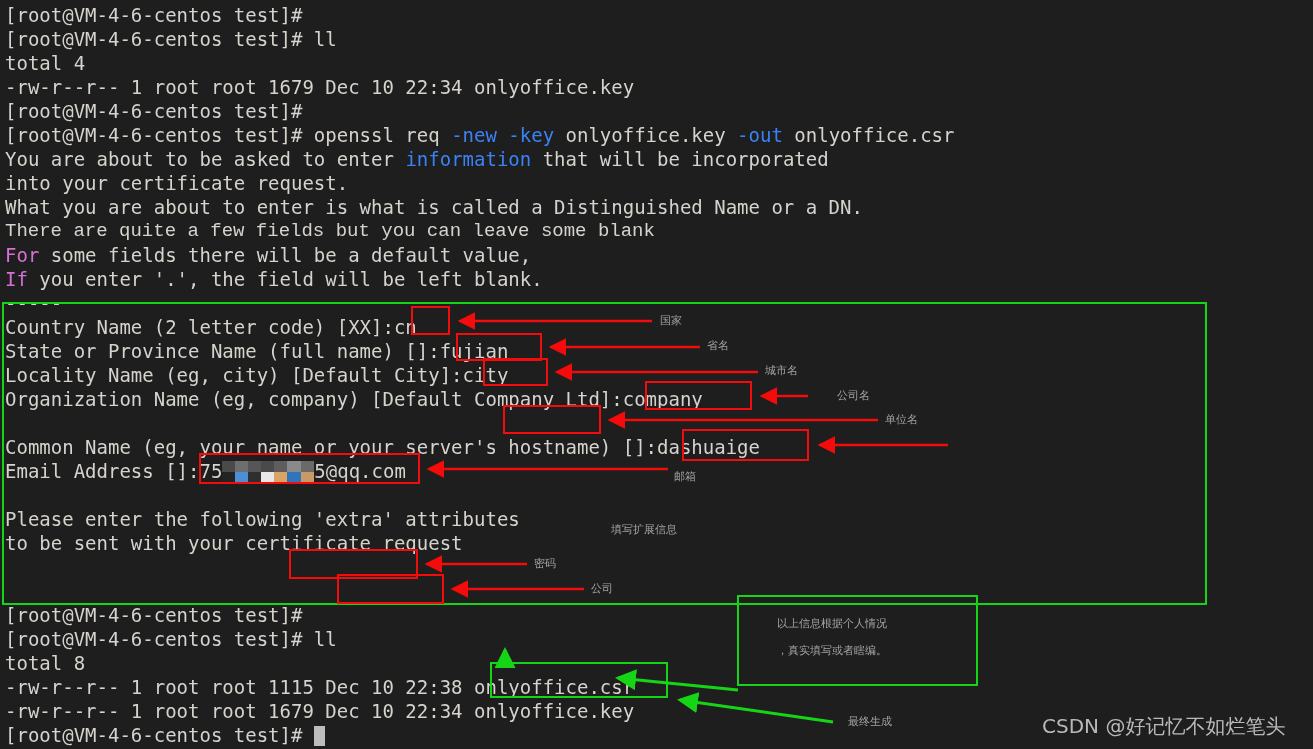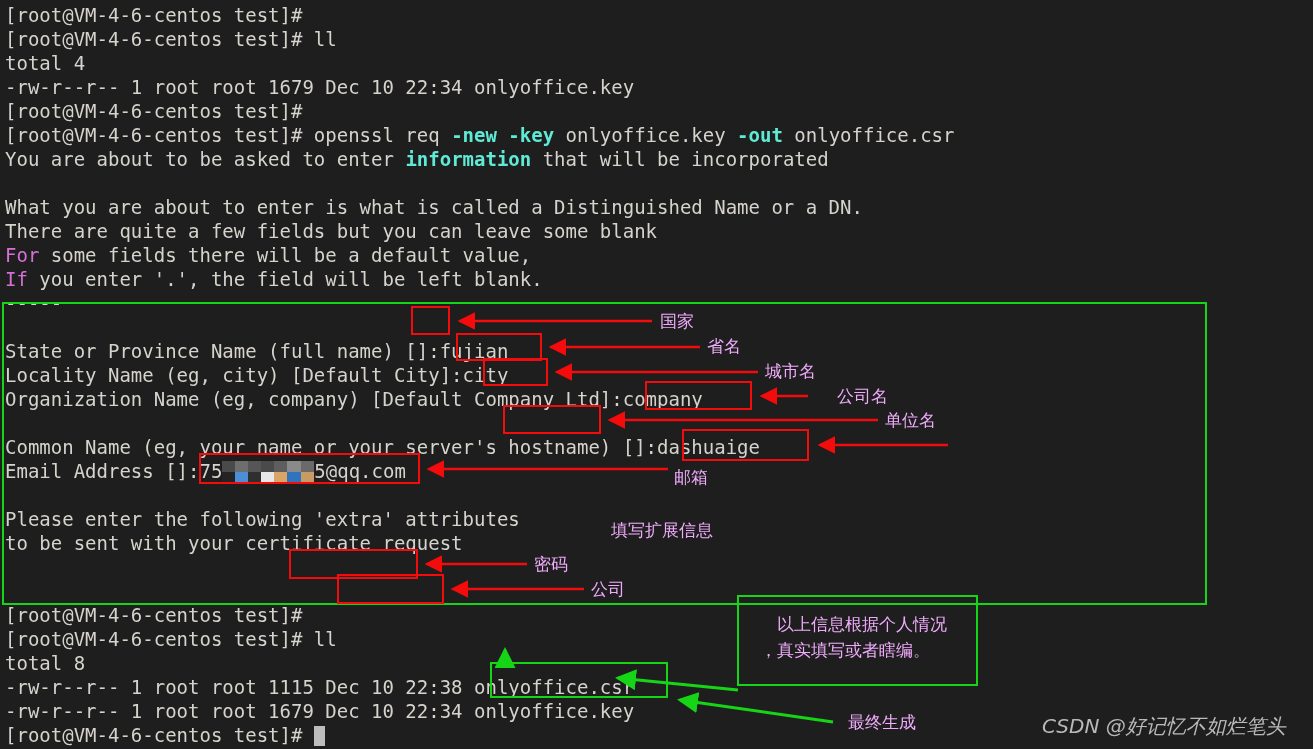--- a/index.html
+++ b/index.html
@@ -18,21 +18,21 @@
     position:absolute;
     left:2px;
     height:24px;
     line-height:24px;
     font-size:19px;
     letter-spacing:0px;
     color:#d6d3cd;
     white-space:pre;
     font-family:"DejaVu Sans Mono","Liberation Mono",monospace;
   }
-  .c-cyan{color:#5eead4;font-weight:bold;}
+  .c-cyan{color:#3b82f6;}
   .c-mag{color:#d670d6;}
 
   
   .cursor{
     display:inline-block;width:11px;height:20px;
     background:#bdbdbd;vertical-align:-4px;
   }
 
   
   .mosaic{
@@ -44,23 +44,23 @@
     background:#3a3a3a;
   }
   .mosaic i{position:absolute;display:block;}
 
   
   #overlay{position:absolute;left:0;top:0;width:1313px;height:749px;pointer-events:none;}
   .redbox{position:absolute;border:2px solid #f40b0b;box-sizing:border-box;}
   .greenbox{position:absolute;border:2px solid #16d516;box-sizing:border-box;}
   .anno-cn{
     position:absolute;
-    color:#f0abfc;
+    color:#a3a3a3;
     font-family:"DejaVu Sans","Liberation Sans",sans-serif;
-    font-size:17px;
+    font-size:11px;
     line-height:22px;
     white-space:pre;
   }
   .watermark{
     position:absolute;
     color:#b9b9b9;
     font-family:"DejaVu Sans","Liberation Sans",sans-serif;
     font-size:20px;
     white-space:pre;
   }
@@ -74,29 +74,31 @@
   <div class="line" style="top:0px;">[root@VM-4-6-centos test]#</div>
   <div class="line" style="top:24px;">[root@VM-4-6-centos test]# ll</div>
   <div class="line" style="top:48px;">total 4</div>
   <div class="line" style="top:72px;">-rw-r--r-- 1 root root 1679 Dec 10 22:34 onlyoffice.key</div>
   <div class="line" style="top:96px;">[root@VM-4-6-centos test]#</div>
 
   <div class="line" style="top:120px;"><span>[root@VM-4-6-centos test]# openssl req </span><span class="c-cyan">-new -key</span><span> onlyoffice.key </span><span class="c-cyan">-out</span><span> onlyoffice.csr</span></div>
 
   <div class="line" style="top:144px;"><span>You are about to be asked to enter </span><span class="c-cyan">information</span><span> that will be incorporated</span></div>
 
+  <div class="line" style="top:168px;">into your certificate request.</div>
   <div class="line" style="top:192px;">What you are about to enter is what is called a Distinguished Name or a DN.</div>
-  <div class="line" style="top:216px;">There are quite a few fields but you can leave some blank</div>
+  <div class="line" style="top:216px;font-family:Liberation Mono, monospace;">There are quite a few fields but you can leave some blank</div>
 
   <div class="line" style="top:240px;"><span class="c-mag">For</span><span> some fields there will be a default value,</span></div>
 
   <div class="line" style="top:264px;"><span class="c-mag">If</span><span> you enter '.', the field will be left blank.</span></div>
 
   <div class="line" style="top:288px;">-----</div>
 
+  <div class="line" style="top:312px;">Country Name (2 letter code) [XX]:cn</div>
   <div class="line" style="top:336px;">State or Province Name (full name) []:fujian</div>
   <div class="line" style="top:384px;">Organization Name (eg, company) [Default Company Ltd]:company</div>
   <div class="line" style="top:360px;">Locality Name (eg, city) [Default City]:city</div>
   <div class="line" style="top:432px;">Common Name (eg, your name or your server's hostname) []:dashuaige</div>
 
   <div class="line" style="top:456px;"><span>Email Address []:75</span><span class="mosaic"><i style="left:0px;top:0px;width:13px;height:11px;background:#4a4a4a"></i><i style="left:13px;top:0px;width:13px;height:11px;background:#6e6e6e"></i><i style="left:26px;top:0px;width:13px;height:11px;background:#565656"></i><i style="left:39px;top:0px;width:13px;height:11px;background:#4a4a4a"></i><i style="left:52px;top:0px;width:13px;height:11px;background:#5e5e5e"></i><i style="left:65px;top:0px;width:14px;height:11px;background:#8a8a8a"></i><i style="left:79px;top:0px;width:13px;height:11px;background:#6a6a6a"></i><i style="left:0px;top:11px;width:13px;height:11px;background:#232323"></i><i style="left:13px;top:11px;width:13px;height:11px;background:#4d8fd6"></i><i style="left:26px;top:11px;width:13px;height:11px;background:#2f2f2f"></i><i style="left:39px;top:11px;width:13px;height:11px;background:#e8e8e8"></i><i style="left:52px;top:11px;width:13px;height:11px;background:#d9a465"></i><i style="left:65px;top:11px;width:14px;height:11px;background:#2f74bd"></i><i style="left:79px;top:11px;width:13px;height:11px;background:#c79a66"></i></span><span>5@qq.com</span></div>
 
   <div class="line" style="top:480px;"></div>
   <div class="line" style="top:504px;">Please enter the following 'extra' attributes</div>
   <div class="line" style="top:528px;">to be sent with your certificate request</div>
@@ -166,19 +168,19 @@
   <div class="anno-cn" style="left:707px;top:335px;">省名</div>
   <div class="anno-cn" style="left:765px;top:360px;">城市名</div>
   <div class="anno-cn" style="left:837px;top:385px;">公司名</div>
   <div class="anno-cn" style="left:885px;top:409px;">单位名</div>
   <div class="anno-cn" style="left:674px;top:466px;">邮箱</div>
   <div class="anno-cn" style="left:611px;top:519px;">填写扩展信息</div>
   <div class="anno-cn" style="left:534px;top:553px;">密码</div>
   <div class="anno-cn" style="left:591px;top:578px;">公司</div>
 
   <div class="anno-cn" style="left:777px;top:613px;">以上信息根据个人情况</div>
-  <div class="anno-cn" style="left:760px;top:640px;font-family:Liberation Serif, serif;">，真实填写或者瞎编。</div>
+  <div class="anno-cn" style="left:777px;top:640px;">，真实填写或者瞎编。</div>
 
   <div class="anno-cn" style="left:848px;top:711px;">最终生成</div>
 
-  <div class="watermark" style="left:1042px;top:713px;font-style:italic;">CSDN @好记忆不如烂笔头</div>
+  <div class="watermark" style="left:1042px;top:713px;">CSDN @好记忆不如烂笔头</div>
 
 </div>
 
 </body></html>

